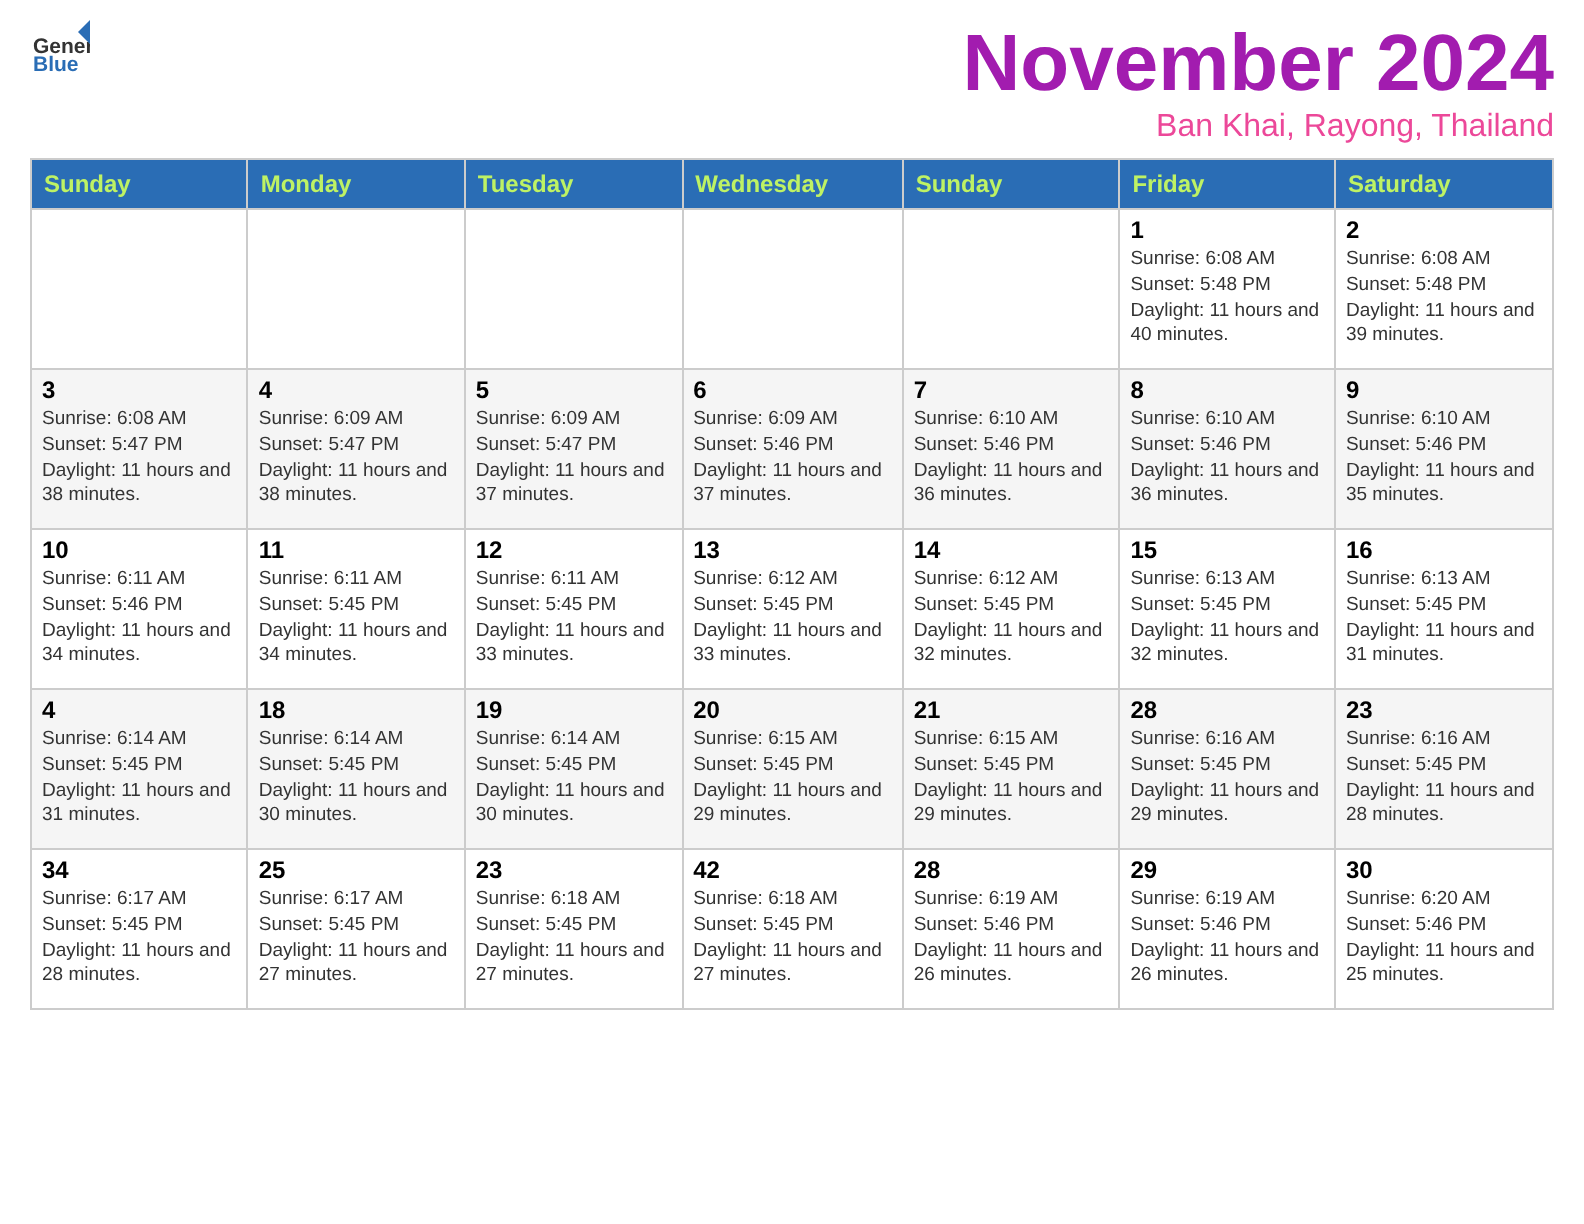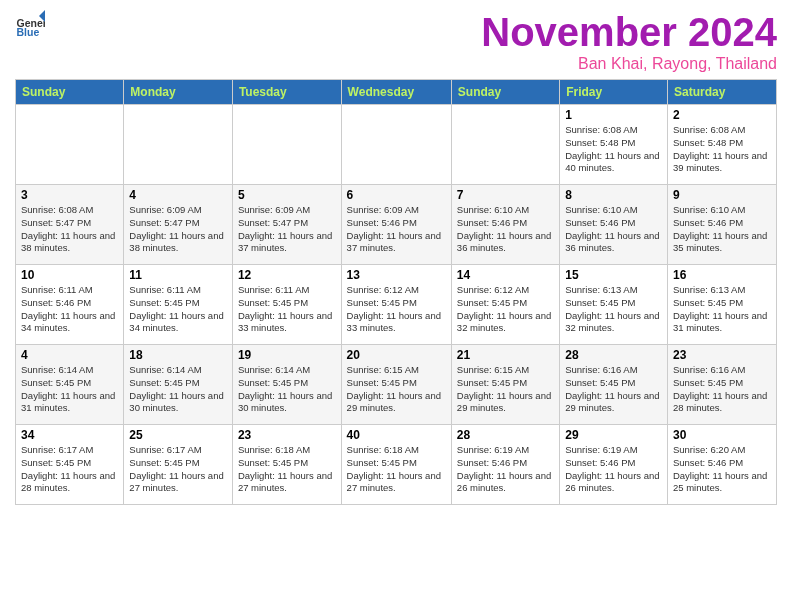--- a/index.html
+++ b/index.html
@@ -302,21 +302,21 @@
 and 27 minutes.</div>
           </td>
           <td>
             <span class="day-number">23</span>
             <div class="day-info">Sunrise: 6:18 AM
 Sunset: 5:45 PM
 Daylight: 11 hours
 and 27 minutes.</div>
           </td>
           <td>
-            <span class="day-number">40</span>
+            <span class="day-number">42</span>
             <div class="day-info">Sunrise: 6:18 AM
 Sunset: 5:45 PM
 Daylight: 11 hours
 and 27 minutes.</div>
           </td>
           <td>
             <span class="day-number">28</span>
             <div class="day-info">Sunrise: 6:19 AM
 Sunset: 5:46 PM
 Daylight: 11 hours

